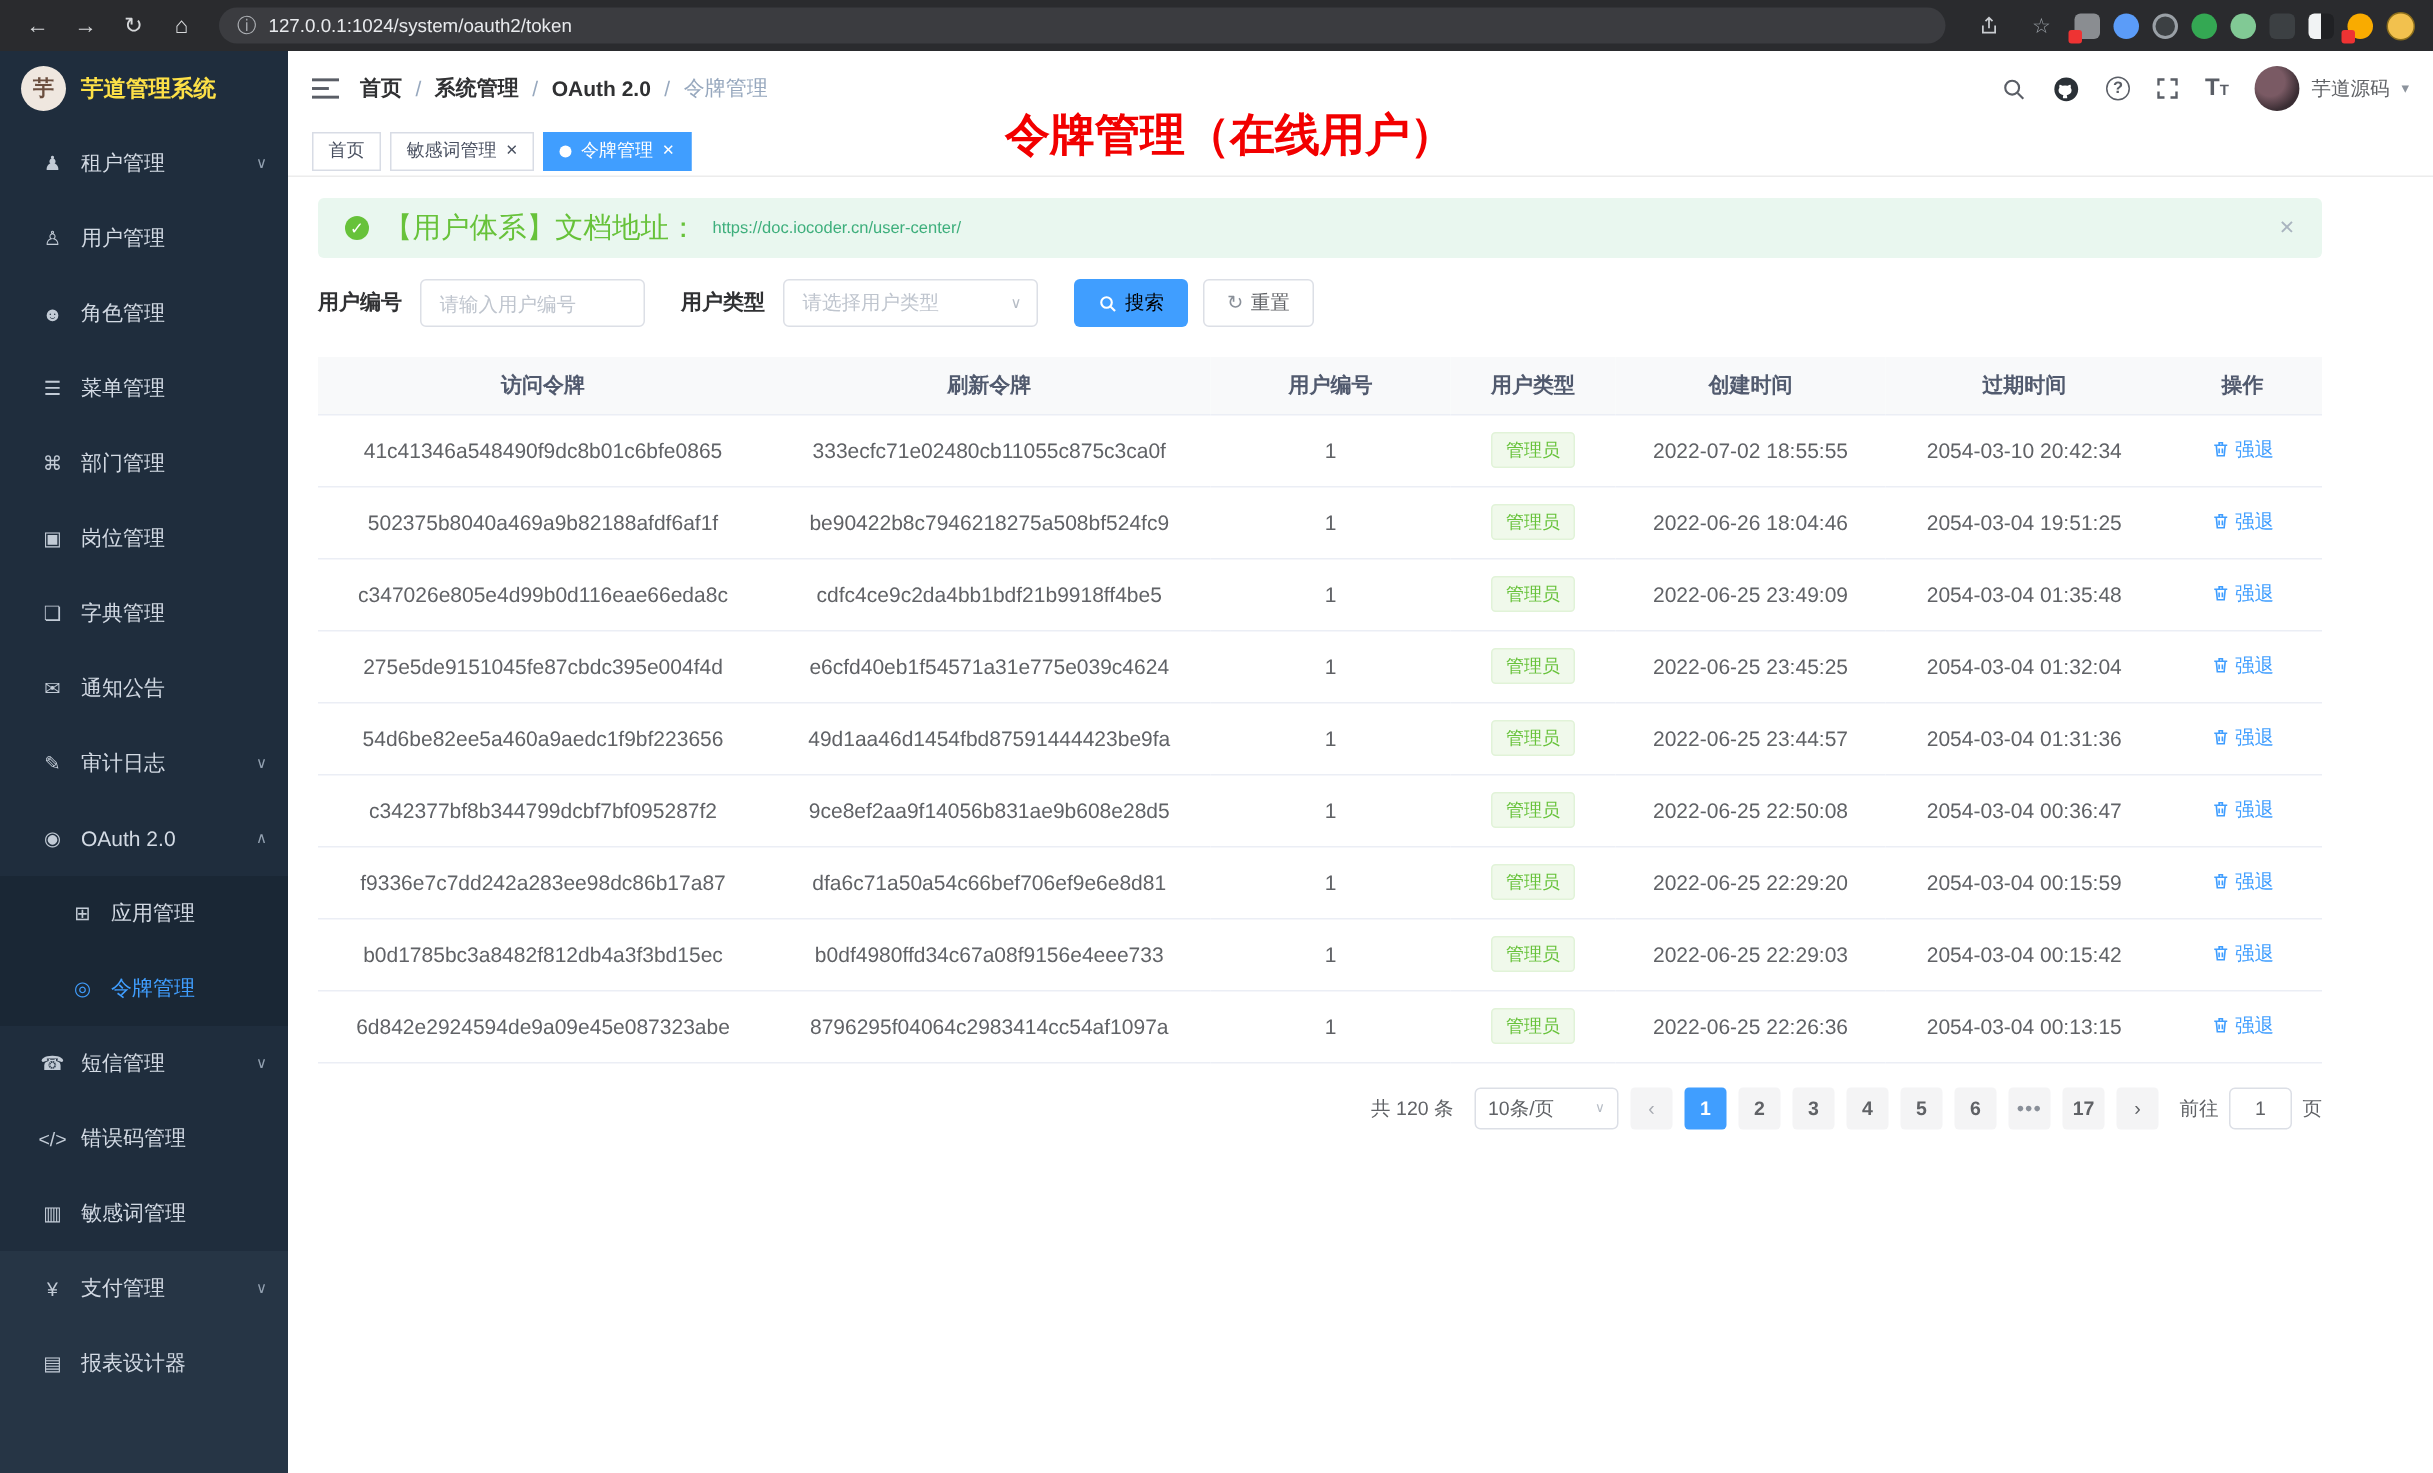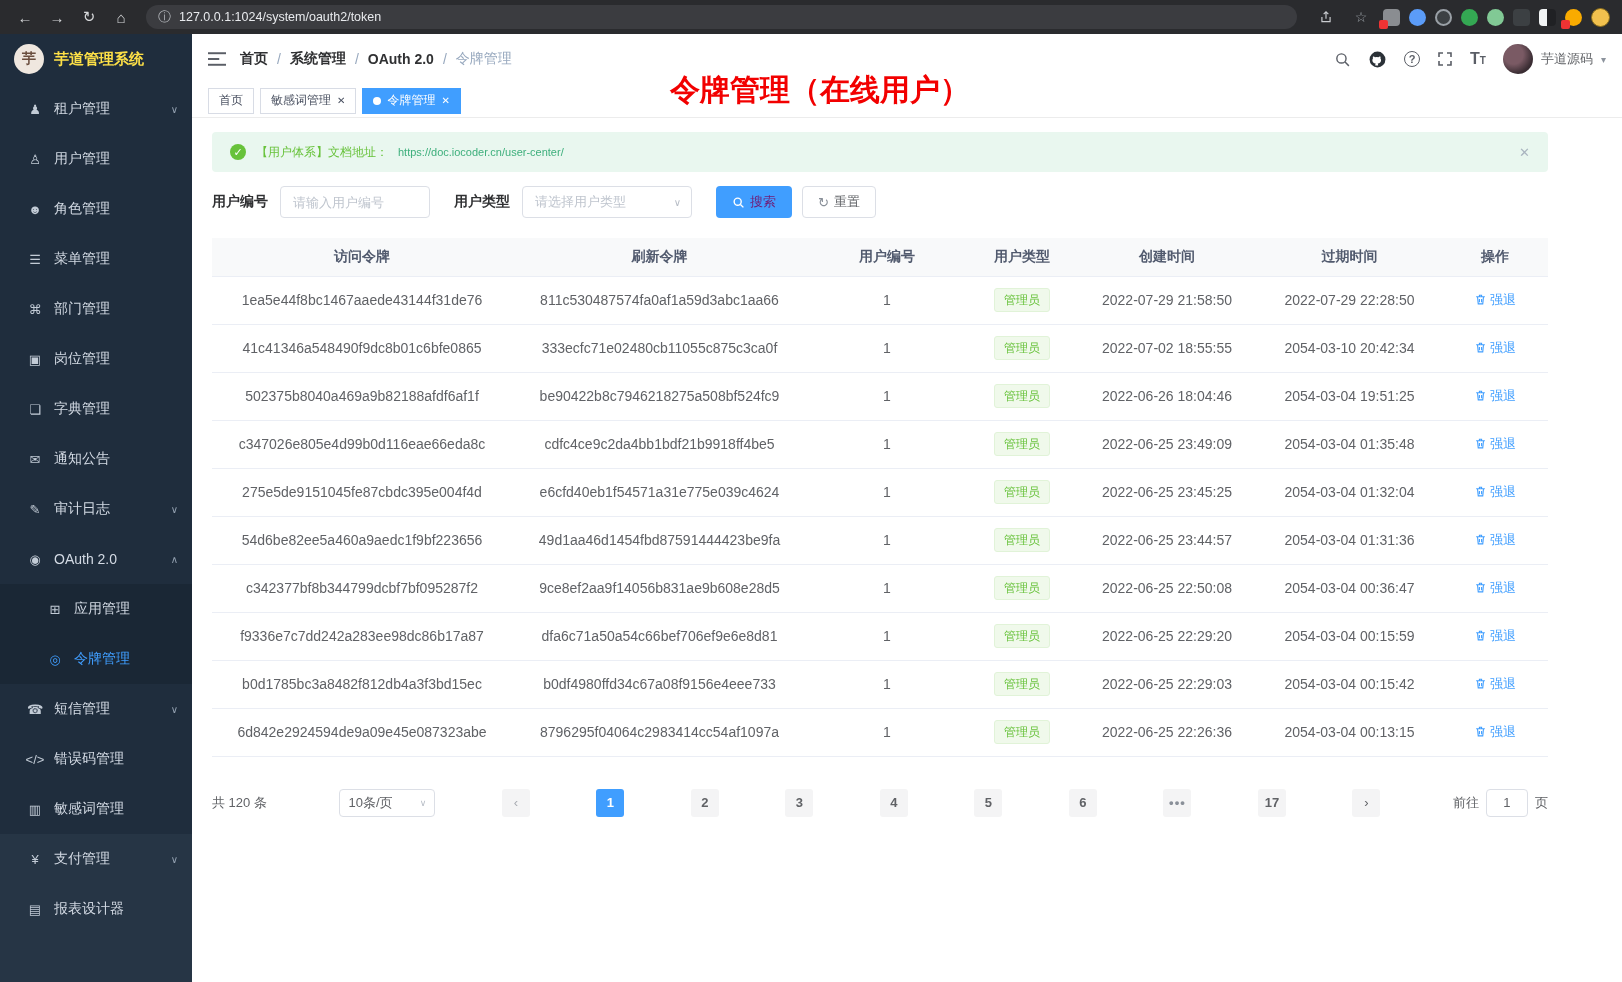--- a/index.html
+++ b/index.html
@@ -66,53 +66,53 @@
   .tab .dot { width:8px; height:8px; border-radius:50%; background:#fff; }
   .tab.active { background:#409eff; border-color:#409eff; color:#fff; }
   .tab .x { font-size:10px; }
 
   .content { flex:1; padding:14px 0 0 20px; }
 
   .alert { width:1336px; height:40px; background:#e9f7ef; border-radius:4px; display:flex; align-items:center;
            padding:0 18px; gap:10px; margin-bottom:14px; }
   .ok-ico { width:16px; height:16px; border-radius:50%; background:#67c23a; color:#fff; font-size:11px;
             display:flex; align-items:center; justify-content:center; flex-shrink:0; }
-  .alert-msg { color:#67c23a; font-size:12px; }
+  .alert-msg { color:#67c23a; font-size:19px; }
   .alert-link { color:#3eaf7c; font-size:11px; text-decoration:none; cursor:pointer; }
   .alert-close { margin-left:auto; color:#a9b4bf; font-size:13px; cursor:pointer; }
 
   .filters { width:1336px; display:flex; align-items:center; margin-bottom:20px; }
   .f-label { font-size:14px; font-weight:bold; color:#303133; margin-right:12px; white-space:nowrap; }
   .f-input { width:150px; height:32px; border:1px solid #dcdfe6; border-radius:4px; padding:0 12px;
              font-size:13px; color:#606266; font-family:inherit; outline:none; }
   .f-input::placeholder { color:#bfc5ce; }
   .f-select { width:170px; height:32px; border:1px solid #dcdfe6; border-radius:4px; padding:0 10px 0 12px;
               display:flex; align-items:center; justify-content:space-between; cursor:pointer; }
   .f-select .ph { font-size:13px; color:#bfc5ce; }
   .f-select .ch { font-size:10px; color:#b6bcc5; }
   .gap24 { width:24px; flex-shrink:0; }
   .gap10 { width:10px; flex-shrink:0; }
   .btn { height:32px; border-radius:4px; display:inline-flex; align-items:center; justify-content:center;
          gap:5px; font-size:13px; padding:0 15px; cursor:pointer; border:1px solid transparent; font-family:inherit; }
-  .btn-primary { background:#409eff; color:#701a75; }
+  .btn-primary { background:#409eff; color:#000000; }
   .btn-plain { background:#fff; color:#606266; border-color:#dcdfe6; }
   .btn-plain .r-ico { font-size:13px; color:#8a9099; }
 
   table { width:1336px; border-collapse:collapse; table-layout:fixed; }
   thead th { height:38px; background:#f8f9fa; font-size:14px; font-weight:bold; color:#515a6e;
              border-bottom:1px solid #ebeef5; text-align:center; }
   tbody td { height:48px; font-size:14px; color:#606266; border-bottom:1px solid #ebeef5; text-align:center;
              white-space:nowrap; overflow:hidden; }
   .tag-success { display:inline-block; height:24px; line-height:22px; padding:0 9px; font-size:12px;
                  color:#67c23a; background:#f0f9eb; border:1px solid #e1f3d8; border-radius:3px; }
   .kick { color:#409eff; font-size:13px; display:inline-flex; align-items:center; gap:3px; cursor:pointer;
           text-decoration:none; }
 
-  .pager { width:1336px; margin-top:32px; display:flex; align-items:center; justify-content:space-between;
-           gap:20px; font-size:13px; color:#606266; }
+  .pager { width:1336px; margin-top:16px; display:flex; align-items:center; justify-content:flex-end;
+           gap:8px; font-size:13px; color:#606266; }
   .pg-total { margin-right:6px; }
   .pg-size { width:96px; height:28px; border:1px solid #dcdfe6; border-radius:4px; display:flex;
              align-items:center; justify-content:space-between; padding:0 8px; cursor:pointer; }
   .pg-size .ch { font-size:9px; color:#b6bcc5; }
   .pg-btn { min-width:28px; height:28px; background:#f4f4f5; border-radius:3px; display:inline-flex;
             align-items:center; justify-content:center; color:#606266; font-weight:bold; font-size:13px;
             cursor:pointer; text-decoration:none; padding:0 4px; }
   .pg-btn.active { background:#409eff; color:#fff; }
   .pg-btn.arrow { color:#a8abb2; font-weight:normal; }
   .pg-btn.more { letter-spacing:1px; color:#8a9099; }
@@ -357,38 +357,20 @@
             <th>刷新令牌</th>
             <th>用户编号</th>
             <th>用户类型</th>
             <th>创建时间</th>
             <th>过期时间</th>
             <th>操作</th>
           </tr>
         </thead>
         <tbody>
 
-            <tr>
-              <td>1ea5e44f8bc1467aaede43144f31de76</td>
-              <td>811c530487574fa0af1a59d3abc1aa66</td>
-              <td>1</td>
-              <td>
-                <span class="tag-success">管理员</span>
-              </td>
-              <td>2022-07-29 21:58:50</td>
-              <td>2022-07-29 22:28:50</td>
-              <td>
-                <a class="kick">
-                  <svg width="13" height="13" viewBox="0 0 24 24" fill="none" stroke="#409eff" stroke-width="2">
-                    <path d="M4 7h16M10 7V4h4v3M6.5 7l1.3 13h8.4L17.5 7M10 11v6M14 11v6"></path>
-                  </svg>
-                  <span>强退</span>
-                </a>
-              </td>
-            </tr>
 
             <tr>
               <td>41c41346a548490f9dc8b01c6bfe0865</td>
               <td>333ecfc71e02480cb11055c875c3ca0f</td>
               <td>1</td>
               <td>
                 <span class="tag-success">管理员</span>
               </td>
               <td>2022-07-02 18:55:55</td>
               <td>2054-03-10 20:42:34</td>

